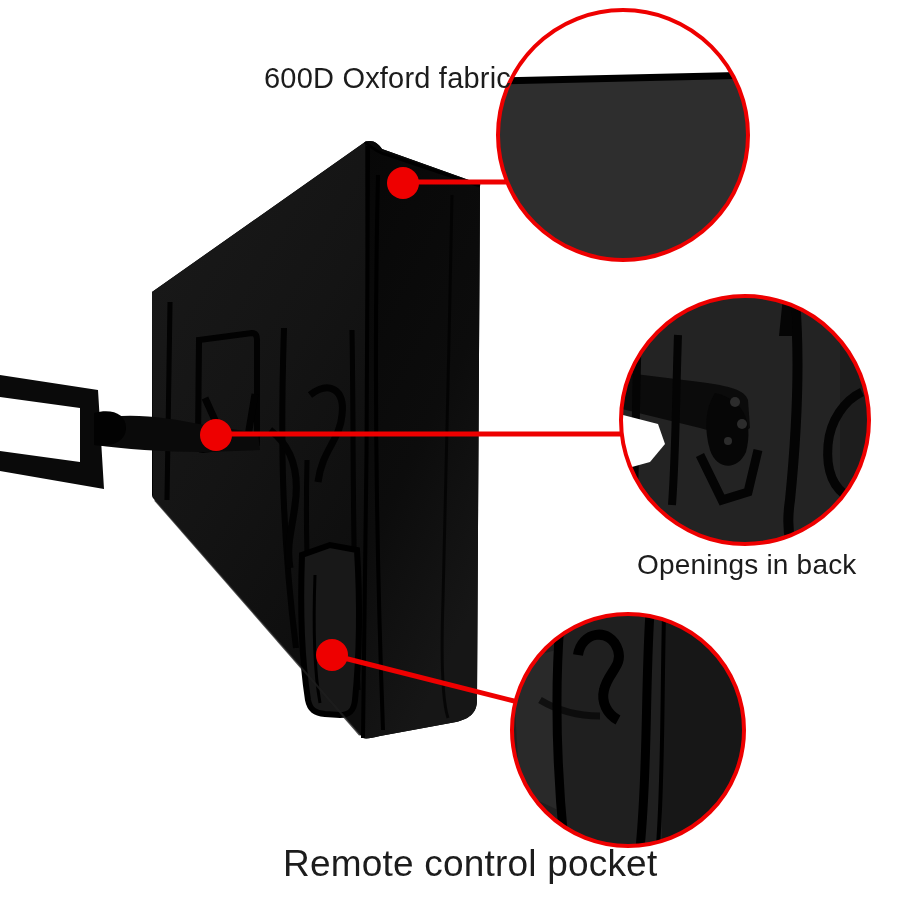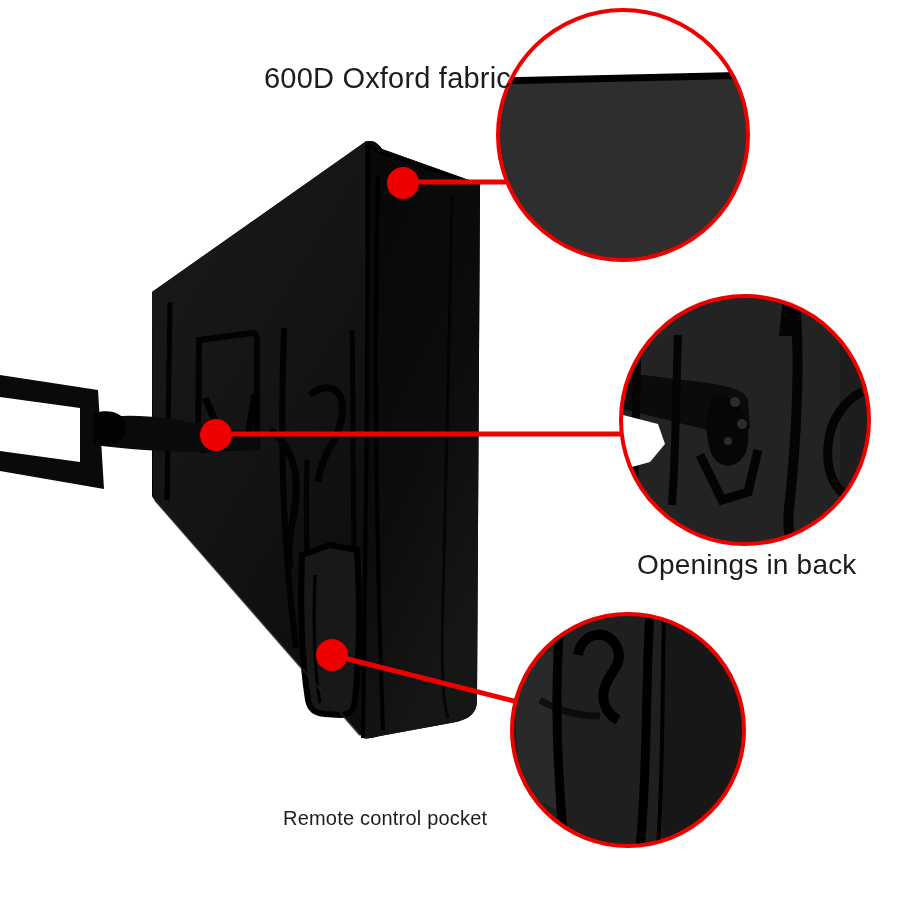--- a/index.html
+++ b/index.html
@@ -13,21 +13,21 @@
   }
   .stage svg { position:absolute; left:0; top:0; }
   .label {
     position: absolute;
     color: var(--label_text, #1c1c1c);
     white-space: nowrap;
     letter-spacing: 0.2px;
   }
   .label-fabric   { left:264px; top:60px;  font-size:29px; line-height:36px; }
   .label-openings { left:637px; top:549px; font-size:28px;text-align:right; }
-  .label-pocket   { left:283px; top:807px; font-size:20px; }
+  .label-pocket   { left:283px; top:843px; font-size:37px; }
   .red-stroke { stroke: var(--accent_red, #ee0000); }
   .red-fill   { fill:   var(--accent_red, #ee0000); }
 </style>
 </head>
 <body>
 
 <div class="stage">
 
   <svg width="900" height="900" viewBox="0 0 900 900">
     <defs>

